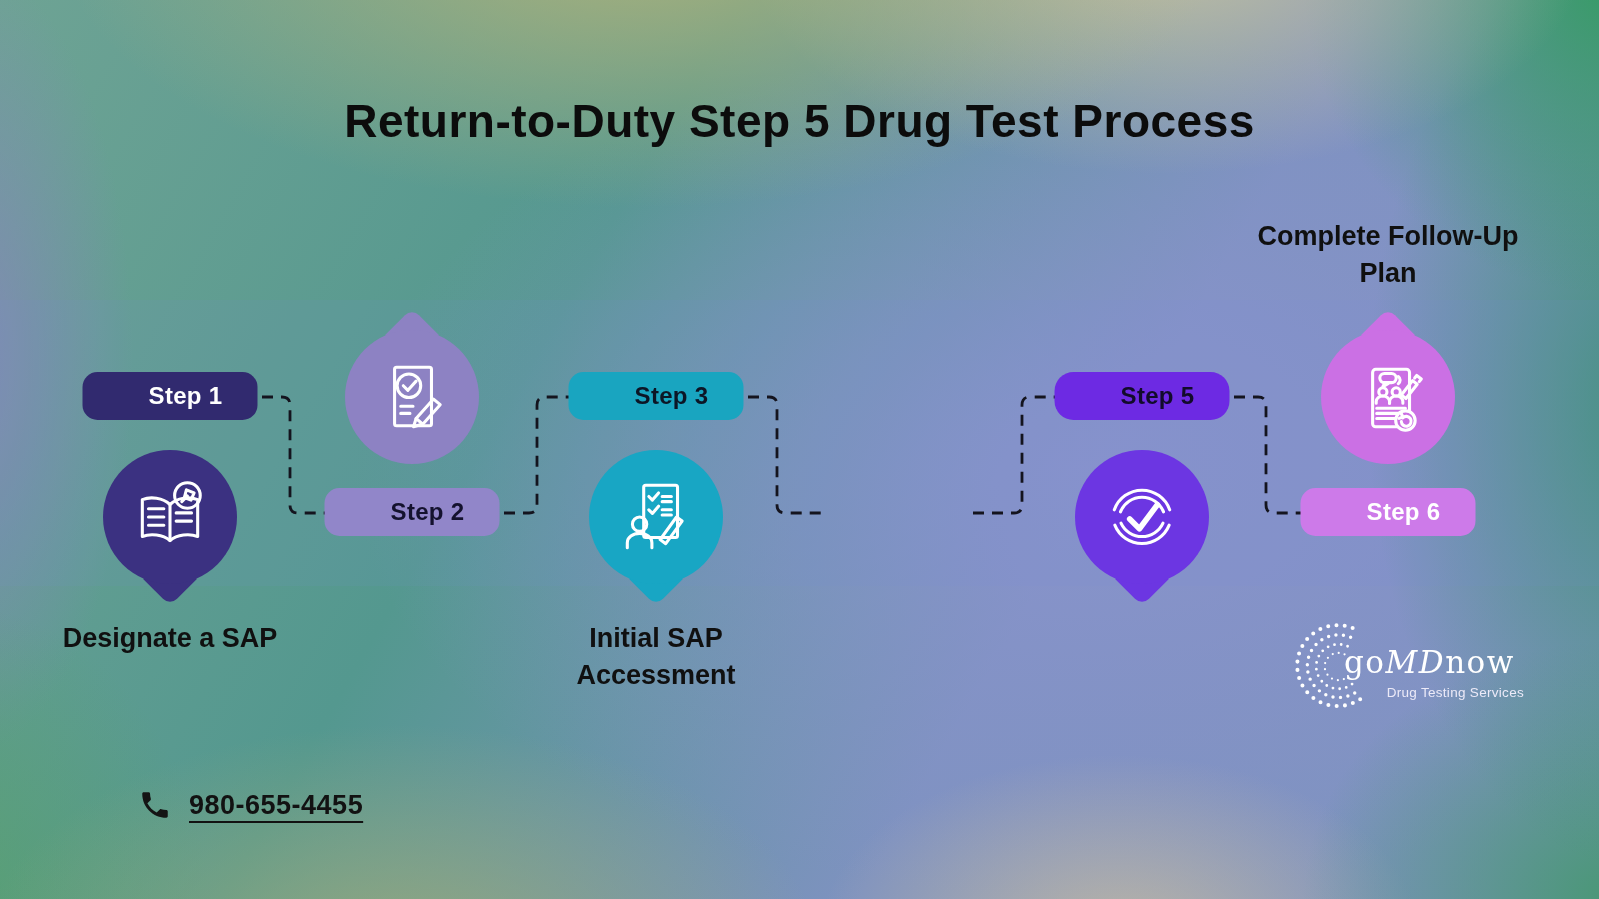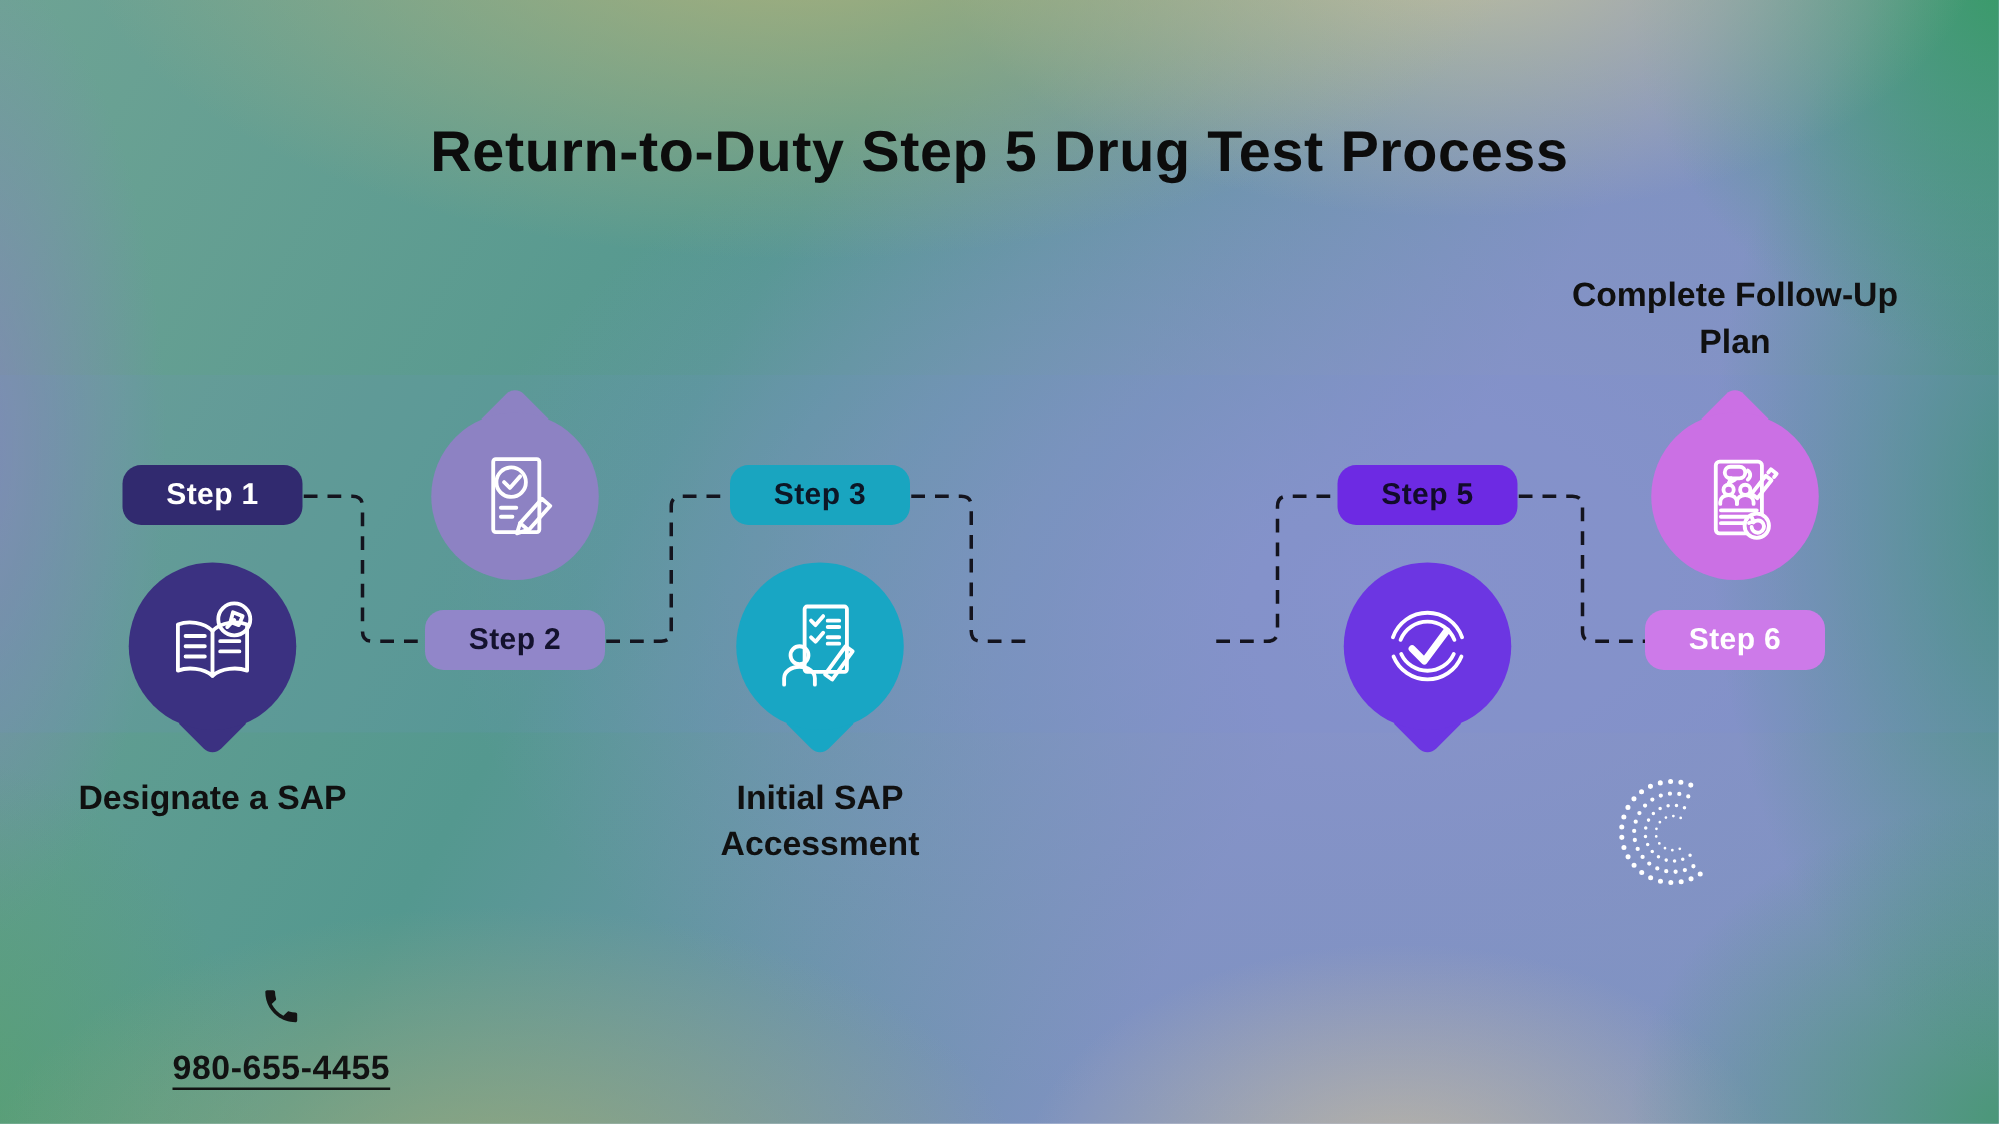--- a/index.html
+++ b/index.html
@@ -18,42 +18,42 @@
       radial-gradient(300px 720px at -2% 40%, rgba(138,130,192,.75), rgba(0,0,0,0) 55%),
       radial-gradient(1050px 620px at 68% 52%, rgba(139,147,207,.8), rgba(0,0,0,0) 70%),
       linear-gradient(120deg,#6ea394,#54988f 35%,#7e92c0 65%,#7f93c0);
   }
   .midband{position:absolute;left:0;right:0;top:300px;height:286px;background:rgba(125,140,225,0.09);}
   .title{position:absolute;top:94px;left:0;width:100%;text-align:center;
     font-size:46px;font-weight:800;color:#0c0c0c;letter-spacing:.5px;}
   .col{position:absolute;top:0;height:100%;width:300px;}
   .c1{left:20px}.c2{left:262px}.c3{left:506px}.c4{left:750px}.c5{left:992px}.c6{left:1238px}
   .badge{position:absolute;left:50%;transform:translateX(-50%);width:144px;height:48px;
-    border-radius:15px;font-size:24px;font-weight:700;line-height:48px;text-align:center;letter-spacing:.3px;}
+    border-radius:15px;font-size:24px;font-weight:700;line-height:48px;text-align:center;letter-spacing:.3px;padding-left:31px;}
   .badge-top .badge{top:372px}
   .label-top .badge{top:488px}
   .bubble{position:absolute;left:50%;transform:translateX(-50%);width:134px;height:176px;}
   .badge-top .bubble{top:450px}
   .label-top .bubble{top:294px}
   .circle{position:absolute;left:0;width:134px;height:134px;border-radius:50%;
     display:flex;align-items:center;justify-content:center;z-index:2;}
   .badge-top .circle{top:0}
   .label-top .circle{top:36px}
   .tail{position:absolute;left:50%;width:38px;height:38px;z-index:1;}
   .badge-top .tail{top:110px;transform:translateX(-50%) rotate(45deg);border-radius:0 0 10px 0;}
   .label-top .tail{top:22px;transform:translateX(-50%) rotate(45deg);border-radius:10px 0 0 0;}
   .label{position:absolute;left:50%;transform:translateX(-50%);
     font-size:27px;font-weight:700;line-height:37px;color:#101010;text-align:center;}
   .badge-top .label{top:620px}
   .label-top .label{top:218px}
   .c1 .label{width:280px}.c2 .label{width:230px}.c3 .label{width:210px}
   .c4 .label{width:310px}.c5 .label{width:280px}.c6 .label{width:310px}
   .connectors{position:absolute;left:0;top:0;z-index:0;}
   .footer-item{position:absolute;display:flex;align-items:center;color:#121212;}
-  .phone{left:138px;top:788px;gap:17px;flex-direction:column;}
+  .phone{left:138px;top:788px;gap:17px;}
   .site{left:1088px;top:784px;gap:20px;}
   .footer-text{font-size:27px;font-weight:700;letter-spacing:.5px;}
   .phone .footer-text{text-decoration:underline;text-underline-offset:7px;text-decoration-thickness:2px;}
   .logo{position:absolute;left:1292px;top:612px;width:240px;height:110px;}
   .logo-dots{position:absolute;left:0;top:6px;}
   .logo-text{position:absolute;left:52px;top:32px;width:180px;color:#fff;
     font-family:"DejaVu Serif",serif;font-size:31px;letter-spacing:1.5px;white-space:nowrap;}
   .logo-text i{font-style:italic;}
   .logo-tag{margin-top:5px;text-align:right;font-family:"Liberation Sans",sans-serif;
     font-size:13.5px;letter-spacing:.3px;color:#eceaf8;}
@@ -125,21 +125,21 @@
           <path d="M12 70 v-5 a12 9 0 0 1 24 0 v5"></path>
           <path d="M44 62 L60 40 l5.5 4 L49.5 66 Z"></path>
         </svg>
       </div>
     </div>
     <div class="label">Initial SAP Accessment</div>
   </div>
 
 
   <div class="col c5 badge-top">
-    <div class="badge" style="background-color: rgb(109, 42, 227); color: rgb(18, 11, 43);">Step 5</div>
+    <div class="badge" style="background-color: rgb(109, 42, 227); color: rgb(18, 11, 43); border-radius: 19px;">Step 5</div>
     <div class="bubble">
       <div class="tail" style="background-color: rgb(108, 54, 226);"></div>
       <div class="circle" style="background-color: rgb(108, 54, 226);">
         <svg width="82" height="82" viewBox="0 0 80 80" fill="none" stroke="#fff" stroke-width="3" stroke-linecap="round" stroke-linejoin="round">
           <path d="M13 33 A28.6 28.6 0 0 1 67 33"></path>
           <path d="M66.5 48 A28.6 28.6 0 0 1 13.5 48"></path>
           <path d="M19 35 A22.6 22.6 0 0 1 61 35"></path>
           <path d="M60.5 46 A22.6 22.6 0 0 1 19.5 46"></path>
           <path d="M28 42 l9.5 9.5 L55 28" stroke-width="5.5"></path>
         </svg>
@@ -171,20 +171,24 @@
     <div class="badge" style="background-color: rgb(205, 122, 233); color: rgb(255, 255, 255);">Step 6</div>
   </div>
 
   <div class="logo">
     <svg class="logo-dots" width="96" height="100" viewBox="0 0 95 95" fill="none" stroke="#ffffff" stroke-linecap="round">
       <path d="M60 8 A40 40 0 1 0 68 78" stroke-dasharray="0 8.2" stroke-width="4"></path>
       <path d="M58 17 A31 31 0 1 0 64 71" stroke-dasharray="0 7.4" stroke-width="3.4"></path>
       <path d="M55 26 A22 22 0 1 0 60 63" stroke-dasharray="0 6.6" stroke-width="2.8"></path>
       <path d="M52 34 A13.5 13.5 0 1 0 55 56" stroke-dasharray="0 6" stroke-width="2.2"></path>
     </svg>
+    <div class="logo-text">
+      <span>go</span><i>MD</i><span>now</span>
+      <div class="logo-tag">Drug Testing Services</div>
+    </div>
   </div>
 
   <div class="footer-item phone">
     <svg width="34" height="34" viewBox="0 0 24 24">
       <path fill="#141414" d="M6.62 10.79c1.44 2.83 3.76 5.14 6.59 6.59l2.2-2.2c.27-.27.67-.36 1.02-.24 1.12.37 2.33.57 3.57.57.55 0 1 .45 1 1V20c0 .55-.45 1-1 1-9.39 0-17-7.61-17-17 0-.55.45-1 1-1h3.5c.55 0 1 .45 1 1 0 1.25.2 2.45.57 3.57.11.35.03.74-.25 1.02l-2.2 2.2z"></path>
     </svg>
     <span class="footer-text">980-655-4455</span>
   </div>
 
 </div>

